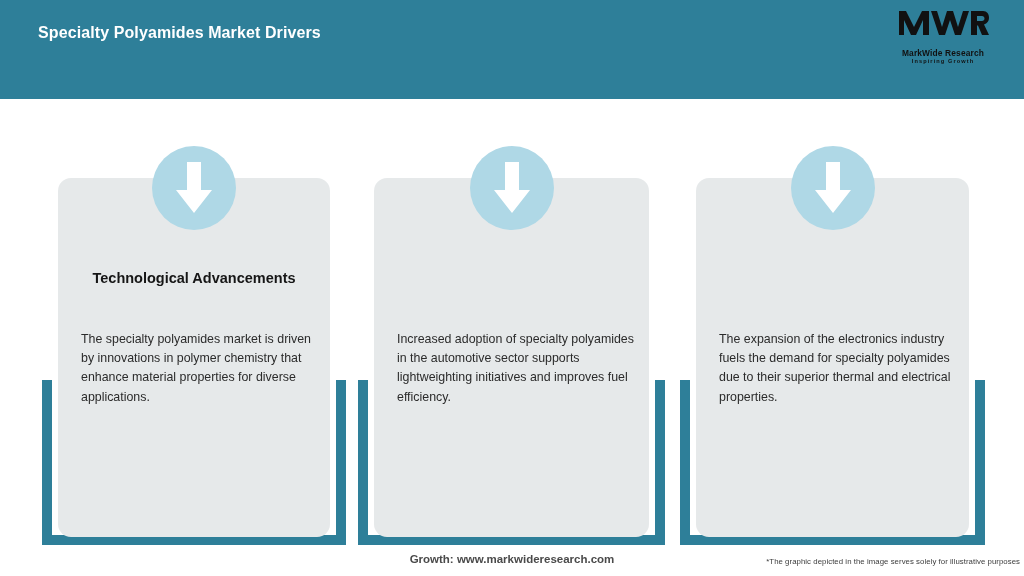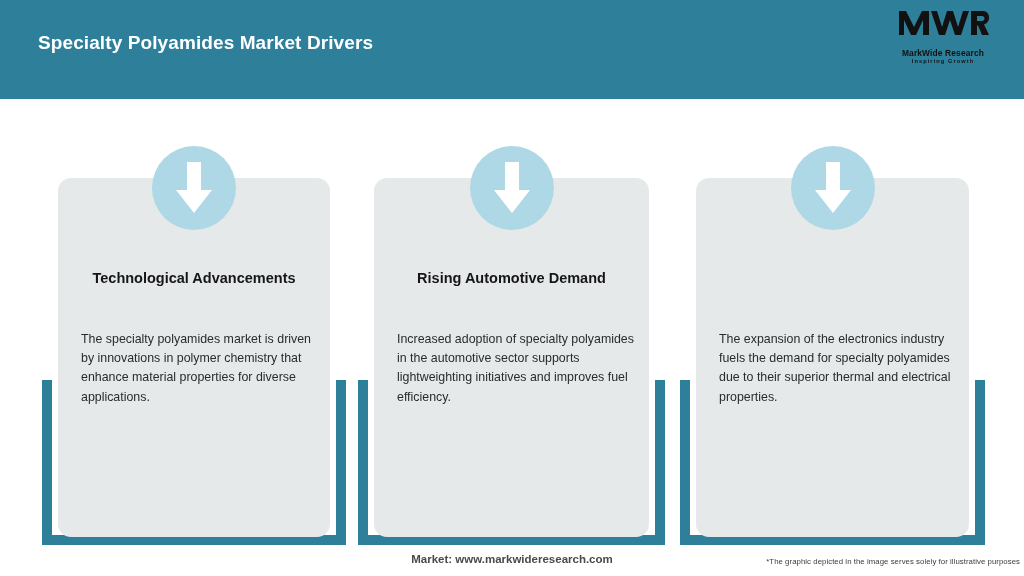--- a/index.html
+++ b/index.html
@@ -20,22 +20,22 @@
     position: absolute;
     left: 0;
     top: 0;
     width: 1024px;
     height: 99px;
     background: #2e7f99;
   }
   #page-title {
     position: absolute;
     left: 38px;
-    top: 32px;
-    font-size: 19px;
+    top: 24px;
+    font-size: 16px;
     font-weight: bold;
     color: #ffffff;
     letter-spacing: 0.1px;
   }
 
   
   #brand-logo {
     position: absolute;
     right: 22px;
     top: 10px;
@@ -212,21 +212,20 @@
     </div>
   </div>
 
   <div class="card-group" style="left:358px; width:307px;">
     <div class="bracket">
       <div class="bracket-left"></div>
       <div class="bracket-right"></div>
       <div class="bracket-bottom"></div>
     </div>
     <div class="card-body">
-      <div class="card-title">Rising Automotive Demand</div>
       <div class="card-desc">Increased adoption of specialty polyamides in the automotive sector supports lightweighting initiatives and improves fuel efficiency.</div>
     </div>
     <div class="icon-circle">
       <svg width="40" height="52" viewBox="0 0 40 52">
         <polygon fill="#ffffff" points="13,0 27,0 27,28 38,28 20,51 2,28 13,28"></polygon>
       </svg>
     </div>
   </div>
 
   <div class="card-group" style="left:680px; width:305px;">
@@ -240,14 +239,14 @@
     </div>
     <div class="icon-circle">
       <svg width="40" height="52" viewBox="0 0 40 52">
         <polygon fill="#ffffff" points="13,0 27,0 27,28 38,28 20,51 2,28 13,28"></polygon>
       </svg>
     </div>
   </div>
 
 </div>
 
-<div id="source-text">Market: www.markwideresearch.com</div>
+<div id="source-text">Growth: www.markwideresearch.com</div>
 <div id="disclaimer-text">*The graphic depicted in the image serves solely for illustrative purposes</div>
 
 </body></html>

